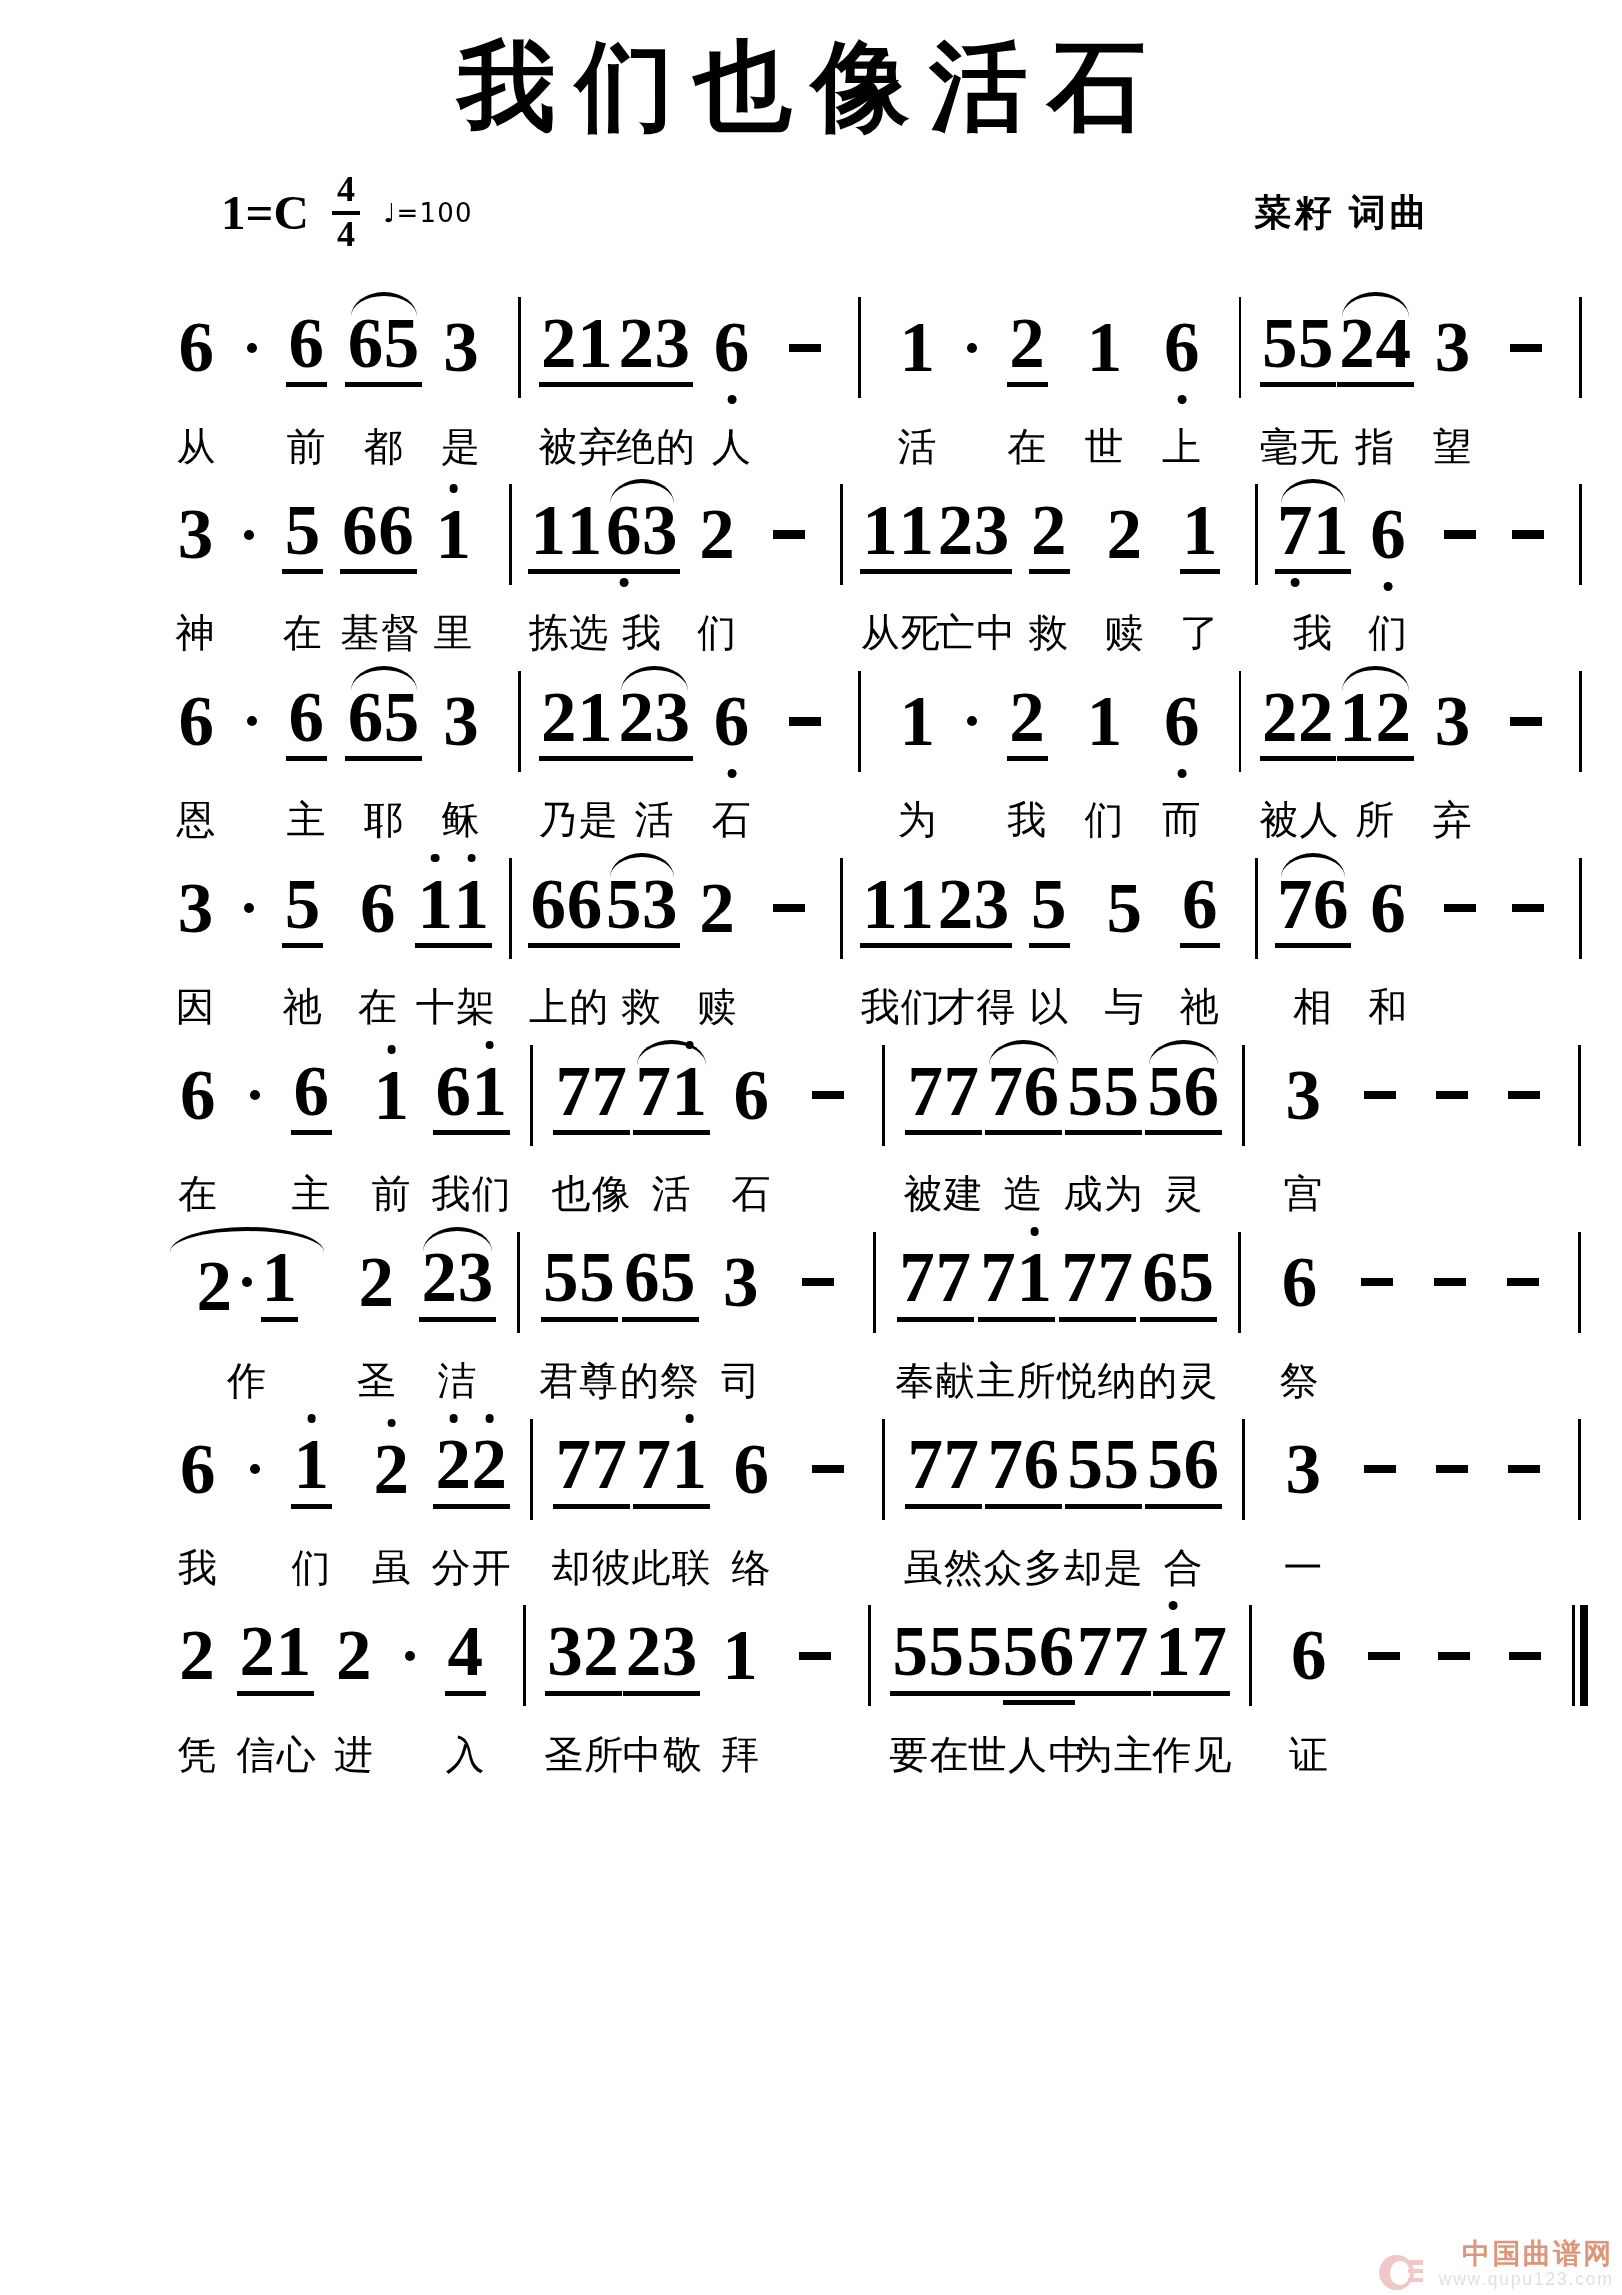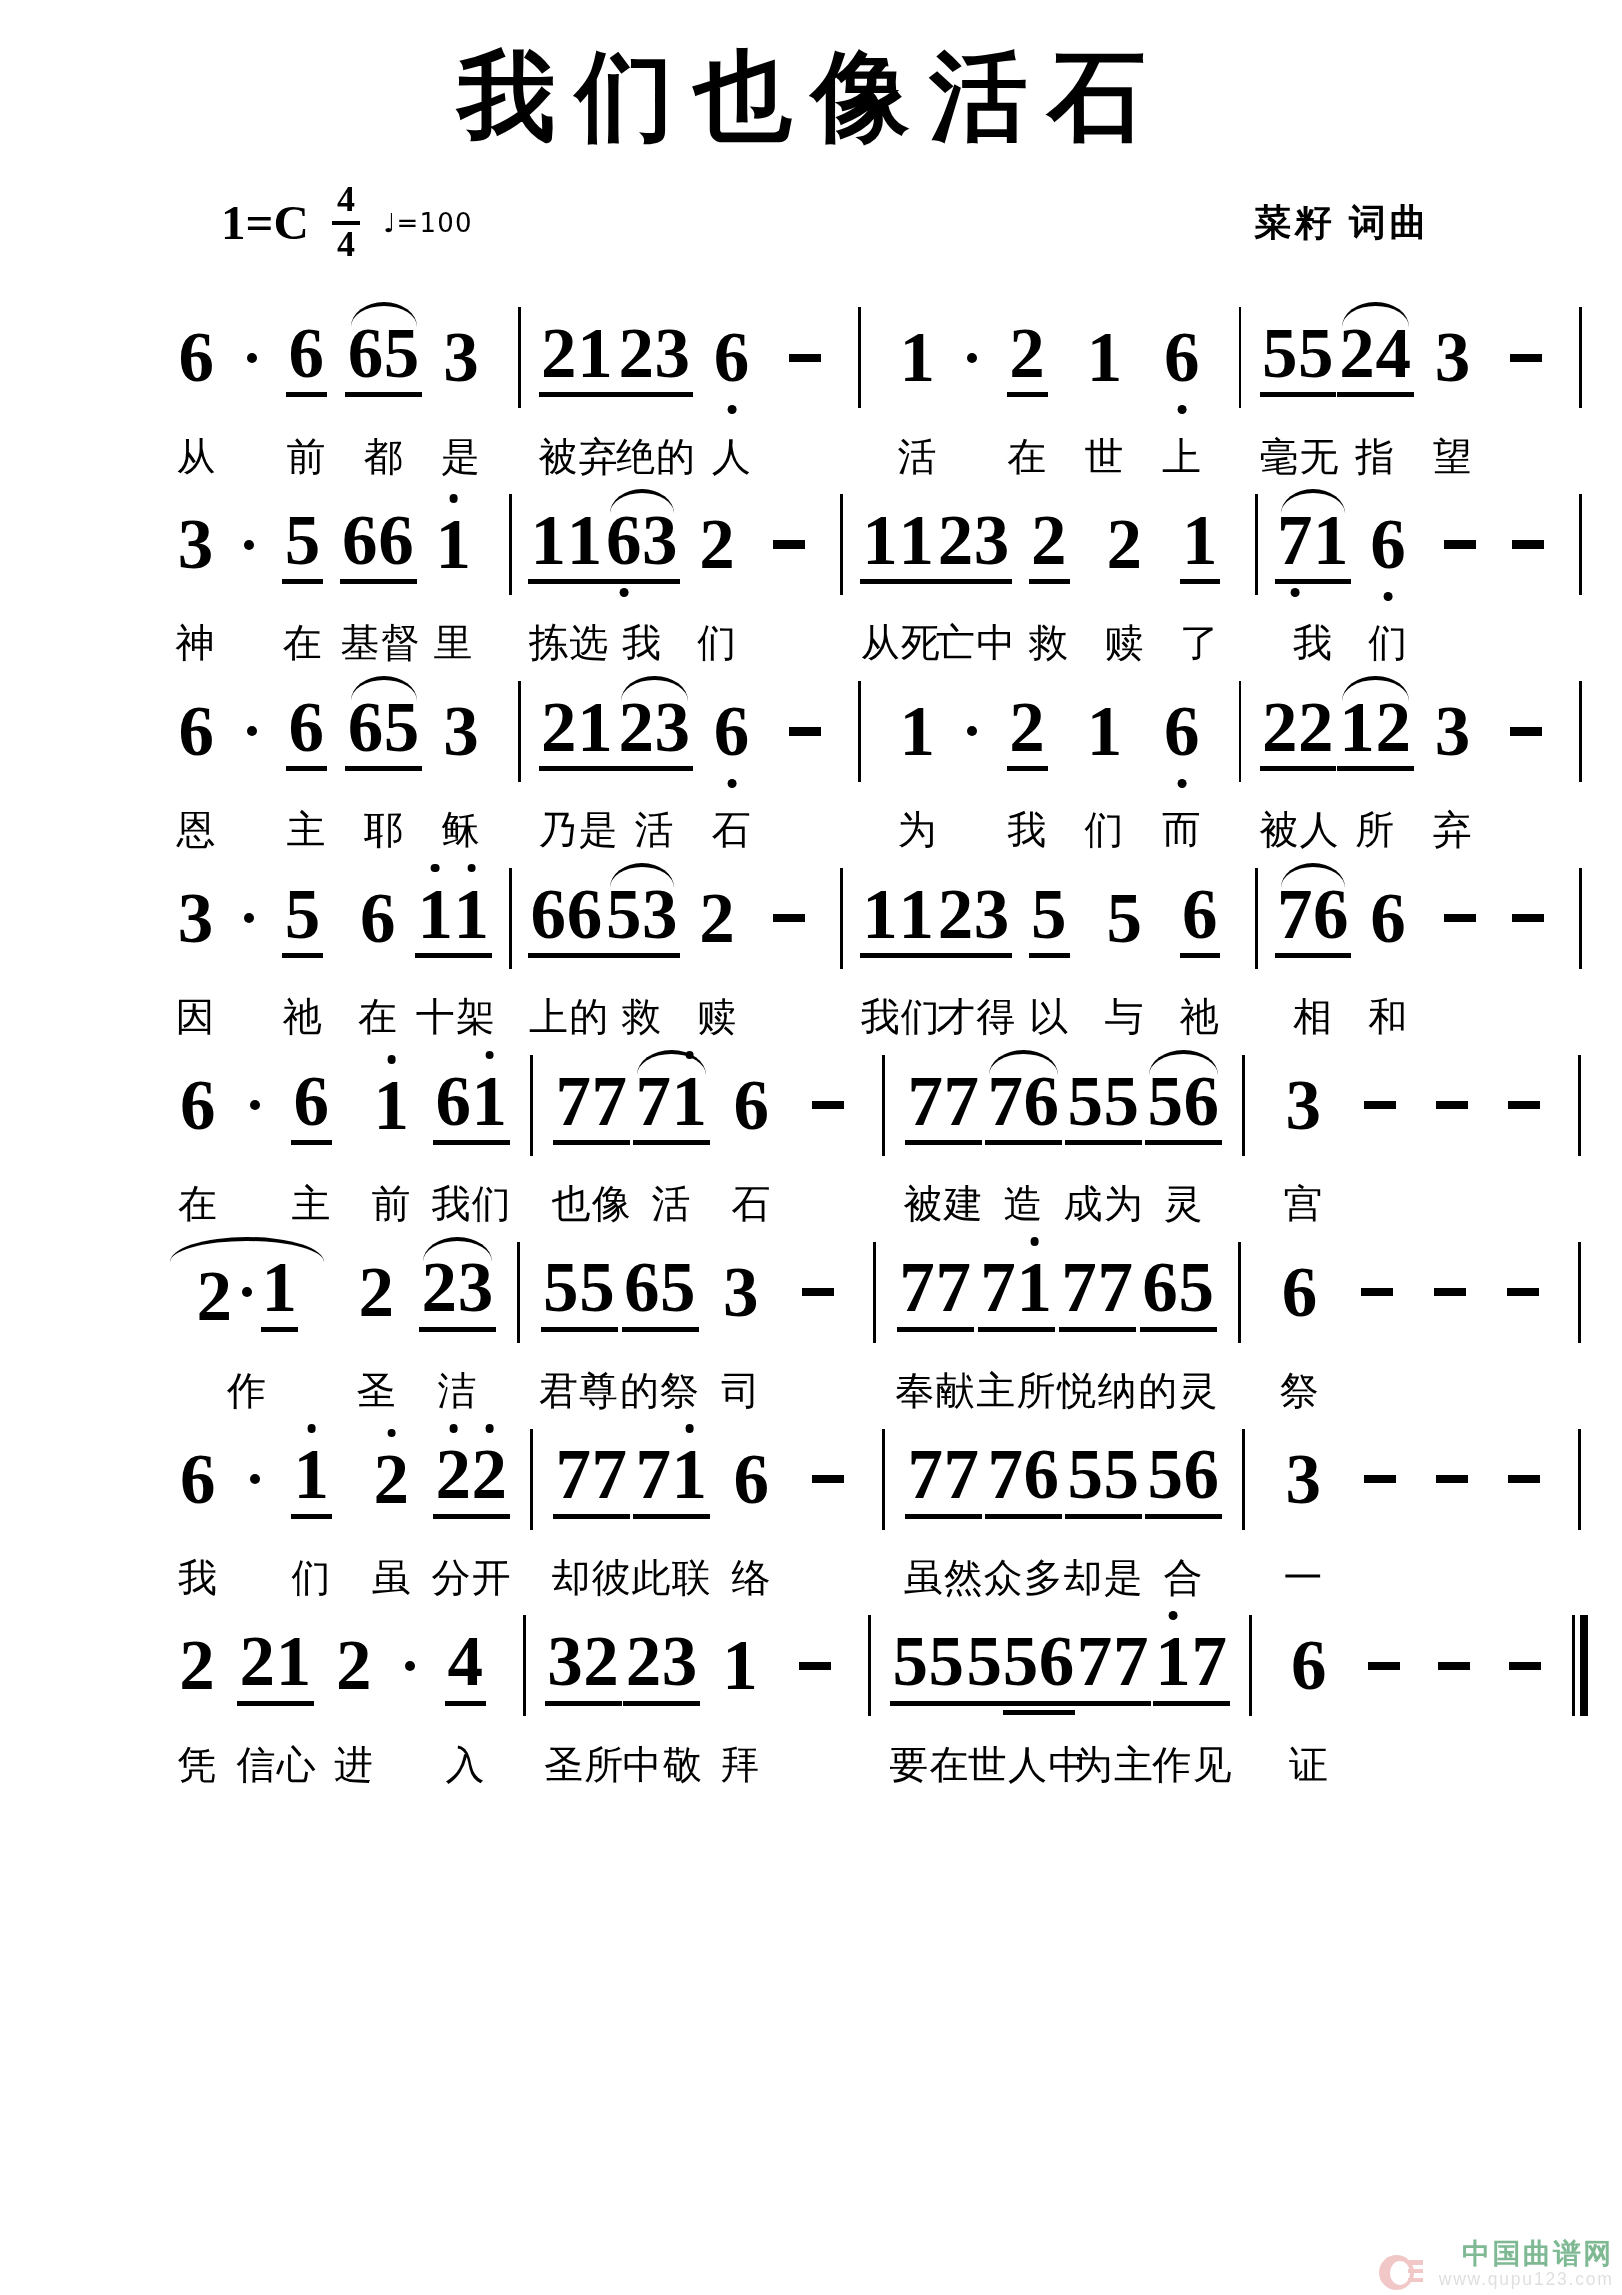--- a/index.html
+++ b/index.html
@@ -2,21 +2,21 @@
 <html style="font-size:9.4px"><head>
 <meta charset="utf-8">
 <style>
   html,body { margin:0; padding:0; background:#888; }
   .page {
     width:1623px; height:2295px; position:relative; background:#ffffff;
     font-family:"Liberation Sans", sans-serif; color:#000; overflow:hidden;
   }
   
   .title {
-    text-align:center; padding-top:42px;
+    text-align:center; padding-top:32px;
     font-family:"DejaVu Serif", serif; font-weight:700;
     font-size:98px; letter-spacing:20px; line-height:1.1;
   }
   .header-row {
     display:flex; justify-content:space-between; align-items:center;
     margin:23.4px 193px 0 193px; height:99px;
   }
   .key-sig { display:flex; align-items:center; gap:23.4px;margin-left:28px; }
   .key-label { font-family:"Liberation Serif", serif; font-weight:700; font-size:49px; }
   .meter { display:inline-flex; flex-direction:column; align-items:center;
@@ -55,21 +55,21 @@
   .lyric { margin-top:16.4px; height:49px; font-size:39px; letter-spacing:1.2px; white-space:nowrap; }
   
   .wm { position:absolute; right:9.4px; bottom:4.7px; opacity:0.55; display:flex; align-items:flex-end; gap:5.8px; }
   .wm-logo { position:relative; width:35px; height:35px; }
   .wm-circle { position:absolute; left:0; top:0; width:35px; height:35px; border-radius:50%; background:#e89b9b; }
   .wm-circle::after { content:''; position:absolute; left:10.5px; top:5.8px; width:20px; height:23.4px;
        border-radius:50%; background:#fff; }
   .wm-bars { position:absolute; right:-8.2px; top:4.7px; display:flex; flex-direction:column; gap:4.1px; }
   .wm-bars span { display:block; width:15px; height:4.7px; background:#e89b9b; }
   .wm-textcol { display:flex; flex-direction:column; align-items:flex-end; margin-left:10.5px; }
-  .wm-name { font-size:28px; font-weight:700; color:#15803d; letter-spacing:2.3px; line-height:1.1; }
+  .wm-name { font-size:28px; font-weight:700; color:#c2410c; letter-spacing:2.3px; line-height:1.1; }
   .wm-url { font-size:17.5px; color:#c6c6c6; letter-spacing:1.8px;margin-left:8px; }
 </style>
 </head>
 <body>
 
 <div class="page">
 
   <div class="title">我们也像活石</div>
 
   <div class="header-row">

